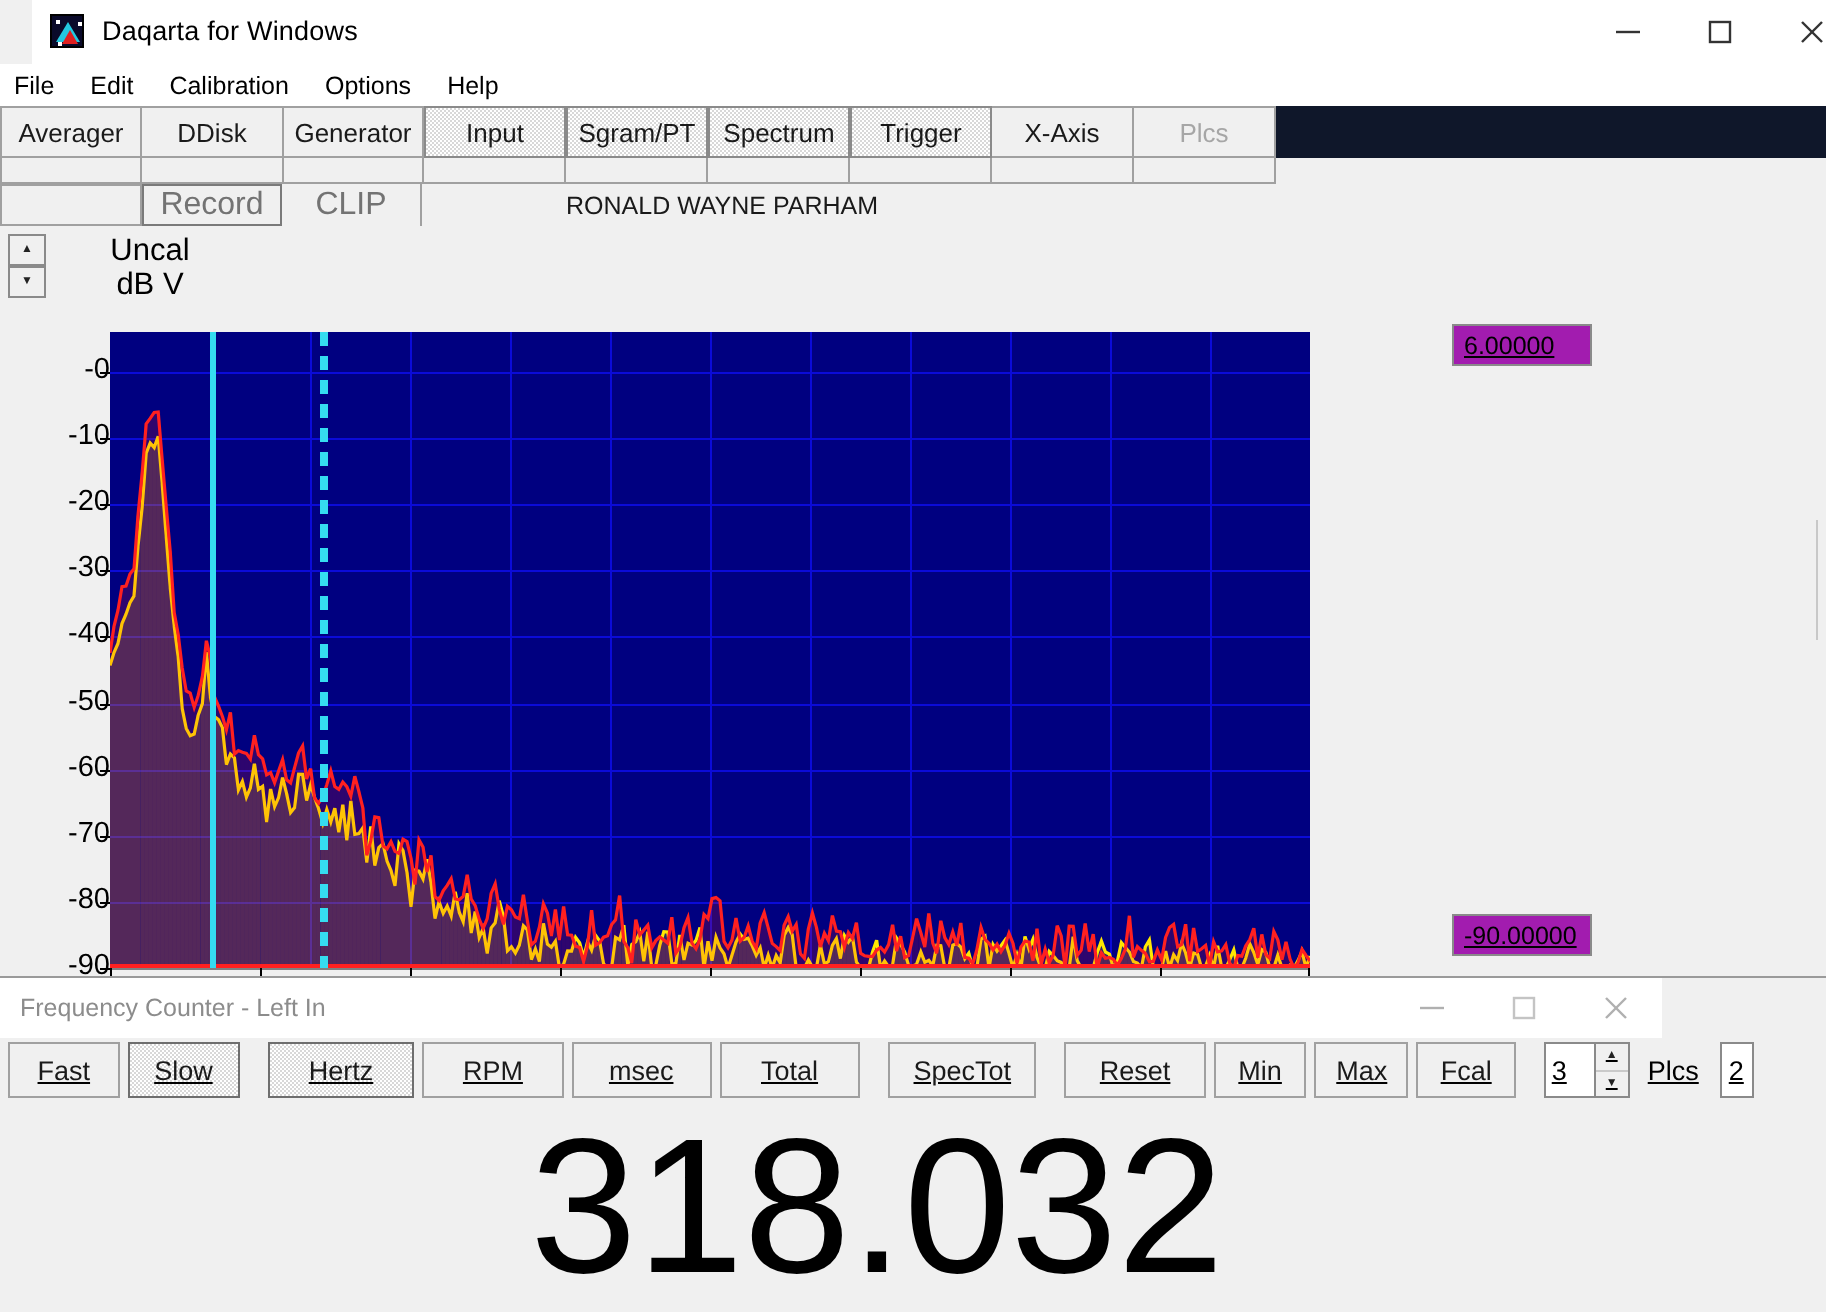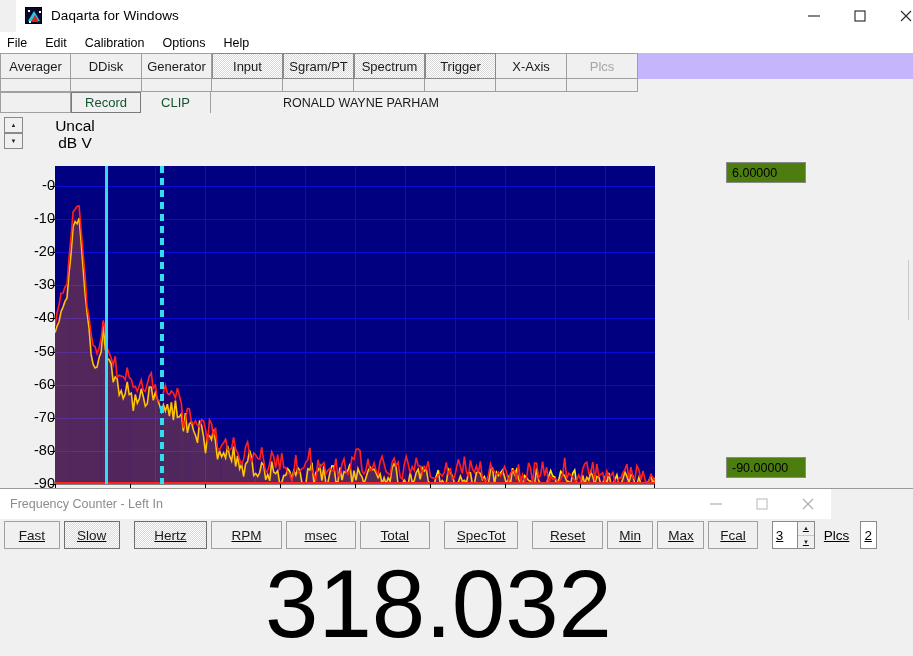--- a/index.html
+++ b/index.html
@@ -44,21 +44,21 @@
   
   .menubar {
     position: absolute; left: 0; top: 32px; width: 913px; height: 21px;
     background: #ffffff; display: flex; align-items: center; padding-left: 7px;
   }
   .menu-item { font-size: 12.5px; color: #000; padding: 0 9px 0 0; margin-right: 9px; }
 
   
   .tabrow {
     position: absolute; left: 0; top: 53px; width: 913px; height: 26px;
-    background: #c4b5fd; display: flex;
+    background: #0f172a; display: flex;
   }
   .tabbtn {
     height: 26px; display: flex; align-items: center; justify-content: center;
     font-size: 13px; color: #1a1a1a;
     background: #f0f0f0;
     border: 1px solid #a0a0a0; border-left: none;
     position: relative;
   }
   .tabbtn:first-child { border-left: 1px solid #a0a0a0; }
   .tabbtn.active {
@@ -72,22 +72,22 @@
   .tabstrip { position: absolute; left: 0; top: 79px; width: 913px; height: 13px; display: flex; }
   .tabstrip > div {
     height: 13px; background: #f0f0f0; border: 1px solid #a0a0a0; border-top: none; border-left: none;
   }
   .tabstrip > div:first-child { border-left: 1px solid #a0a0a0; }
 
   
   .row2 { position: absolute; left: 0; top: 92px; width: 913px; height: 21px; display: flex; }
   .r2cell {
     height: 21px; display: flex; align-items: center; justify-content: center;
-    font-size: 13px; background: #f0f0f0; border: 1px solid #a0a0a0;
-    border-left: none; color: #14532d;
+    font-size: 16px; background: #f0f0f0; border: 1px solid #a0a0a0;
+    border-left: none; color: #737373;
   }
   .r2cell.blank { border: 1px solid #a0a0a0; }
   .r2name { flex: 1; display: flex; align-items: center; padding-left: 72px;
             font-size: 12.5px; color: #1a1a1a; background: #f0f0f0; border: none; }
 
   
   .spin-v {
     position: absolute; left: 4px; top: 117px; width: 19px; height: 32px;
     display: flex; flex-direction: column;
   }
@@ -130,23 +130,23 @@
   .ytick { position: absolute; width: 5px; height: 1px; background: #000; }
   .yaxis-holder { position: absolute; left: 0; top: 166px; width: 55px; height: 318px; }
 
   
   .xticks { position: absolute; left: 55px; top: 484px; width: 600px; height: 9px; }
   .xtick { position: absolute; top: 0; width: 1px; height: 8px; background: #000; }
   .xaxis-line { position: absolute; left: 0; top: 0; width: 600px; height: 1px; background: #808080; }
 
   
   .valbox {
-    position: absolute; width: 80px; height: 21px; background: #4d7c0f;
+    position: absolute; width: 70px; height: 21px; background: #a21caf;
     border: 1px solid #8a8a8a; display: flex; align-items: center;
-    padding-left: 5px; font-size: 12.5px; color: #000;
+    padding-left: 5px; font-size: 12.5px; color: #000; text-decoration: underline;
   }
   #val-top { left: 726px; top: 162px; }
   #val-bottom { left: 726px; top: 457px; }
 
   
   .right-sliver { position: absolute; left: 908px; top: 260px; width: 5px; height: 60px; background: #f0f0f0; border-left: 1px solid #c8c8c8;}
 
   
   .fcwin {
     position: absolute; left: 0; top: 488px; width: 913px; height: 168px;

